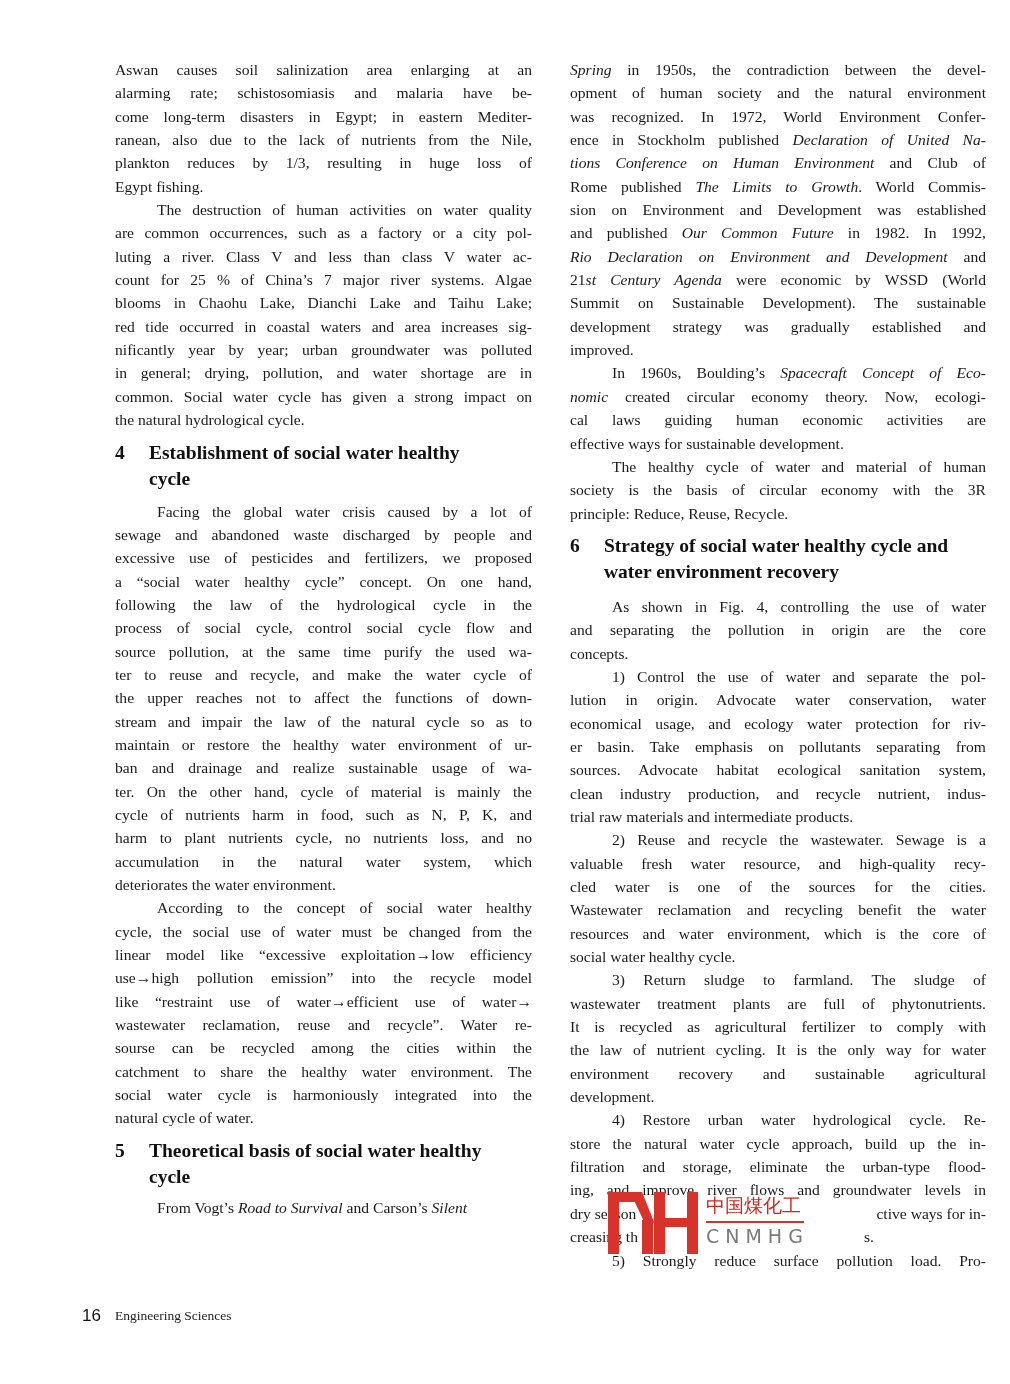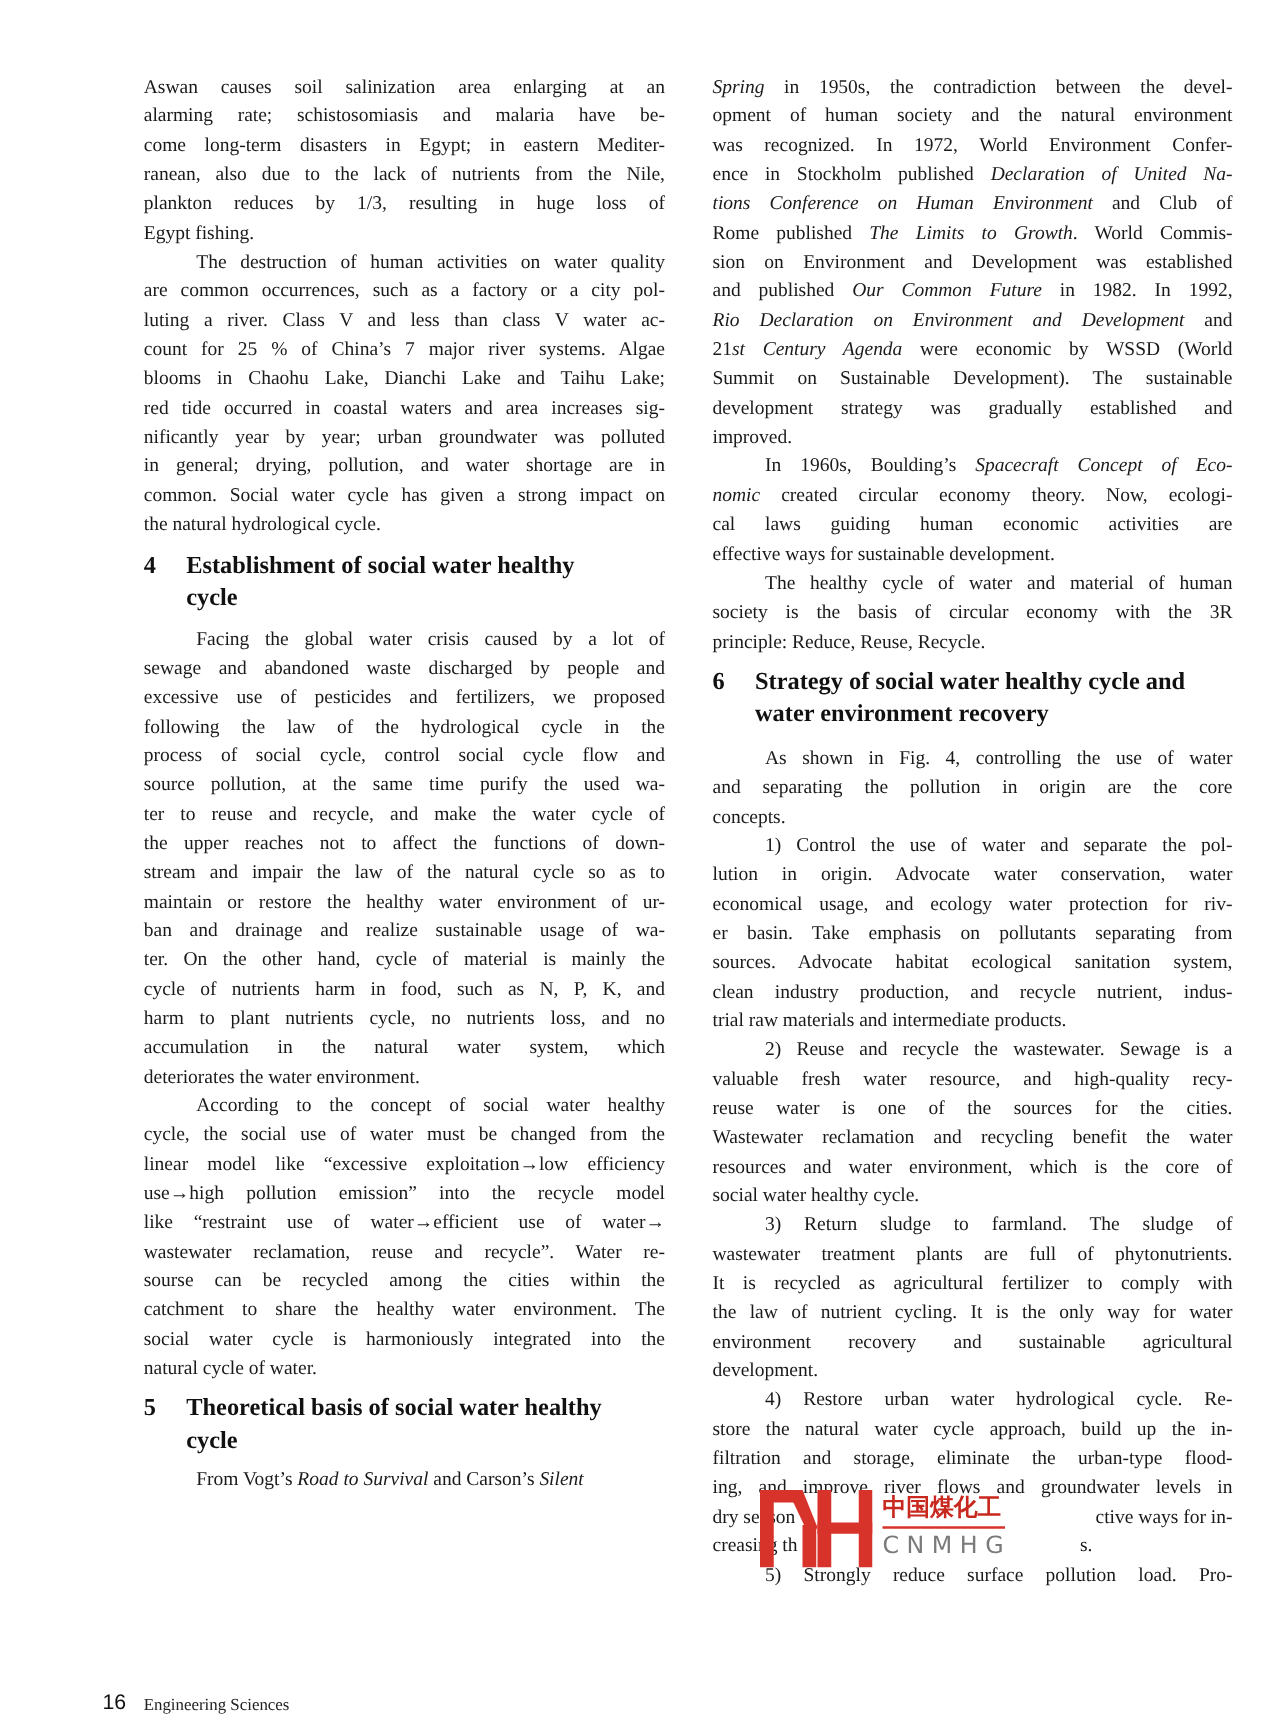--- a/index.html
+++ b/index.html
@@ -10,27 +10,27 @@
   .col-right { left: 527px; width: 416px; }
   .ln { display: block; height: 23.35px; line-height: 23.35px; font-size: 15.6px;
         white-space: nowrap; text-align: justify; text-align-last: justify; }
   .ln.last { text-align-last: left; }
   .ln.ind { padding-left: 42px; }
   .ln i { font-style: italic; }
   .hd { display: flex; font-family: "Liberation Serif", serif; font-weight: bold;
         font-size: 19.5px; line-height: 26px; color: #111; }
   .hd .num { width: 34px; flex: none; }
   .hd .txt { flex: 1; }
-  .footer { position: absolute; left: 82px; top: 1306px; display: flex; align-items: flex-end; gap: 14px; margin-top: 46px; }
+  .footer { position: absolute; left: 82px; top: 1306px; display: flex; align-items: center; gap: 14px; }
   .footer .pg { font-family: "Liberation Sans", sans-serif; font-size: 17px; color: #111; }
   .footer .jn { font-family: "Liberation Serif", serif; font-size: 13.5px; color: #222; }
   .wm { position: absolute; left: 608px; top: 1192px; width: 205px; height: 62px; }
   .wm .logo { position: absolute; left: 0; top: 0; width: 90px; height: 62px; }
   .wm .cn { position: absolute; left: 98px; top: 1px; font-family: "DejaVu Sans", sans-serif;
-            font-size: 19px; color: #c8281e; letter-spacing: 0px; background: rgba(255,255,255,0.0); font-weight: bold; }
+            font-size: 19px; color: #c8281e; letter-spacing: 0px; background: rgba(255,255,255,0.0); }
   .wm .rule { position: absolute; left: 98px; top: 29px; width: 98px; height: 2px; background: #d8332a; }
   .wm .en { position: absolute; left: 98px; top: 33px; font-family: "DejaVu Sans", sans-serif;
             font-size: 19px; color: #7a7a7a; letter-spacing: 6px; }
   .gap6 { height: 6px; }
   .gap8 { height: 8px; }
   .gap10 { height: 10px; }
 </style>
 </head>
 <body>
 
@@ -63,20 +63,21 @@
       <span style="display:block">Establishment of social water healthy</span>
       <span style="display:block">cycle</span>
     </span>
   </div>
   <div class="gap8"></div>
 
   <div>
     <span class="ln ind">Facing the global water crisis caused by a lot of</span>
     <span class="ln">sewage and abandoned waste discharged by people and</span>
     <span class="ln">excessive use of pesticides and fertilizers, we proposed</span>
+    <span class="ln">a “social water healthy cycle” concept. On one hand,</span>
     <span class="ln">following the law of the hydrological cycle in the</span>
     <span class="ln">process of social cycle, control social cycle flow and</span>
     <span class="ln">source pollution, at the same time purify the used wa-</span>
     <span class="ln">ter to reuse and recycle, and make the water cycle of</span>
     <span class="ln">the upper reaches not to affect the functions of down-</span>
     <span class="ln">stream and impair the law of the natural cycle so as to</span>
     <span class="ln">maintain or restore the healthy water environment of ur-</span>
     <span class="ln">ban and drainage and realize sustainable usage of wa-</span>
     <span class="ln">ter. On the other hand, cycle of material is mainly the</span>
     <span class="ln">cycle of nutrients harm in food, such as N, P, K, and</span>
@@ -160,21 +161,21 @@
     <span class="ln">lution in origin. Advocate water conservation, water</span>
     <span class="ln">economical usage, and ecology water protection for riv-</span>
     <span class="ln">er basin. Take emphasis on pollutants separating from</span>
     <span class="ln">sources. Advocate habitat ecological sanitation system,</span>
     <span class="ln">clean industry production, and recycle nutrient, indus-</span>
     <span class="ln last">trial raw materials and intermediate products.</span>
   </div>
   <div>
     <span class="ln ind">2) Reuse and recycle the wastewater. Sewage is a</span>
     <span class="ln">valuable fresh water resource, and high-quality recy-</span>
-    <span class="ln">reuse water is one of the sources for the cities.</span>
+    <span class="ln">cled water is one of the sources for the cities.</span>
     <span class="ln">Wastewater reclamation and recycling benefit the water</span>
     <span class="ln">resources and water environment, which is the core of</span>
     <span class="ln last">social water healthy cycle.</span>
   </div>
   <div>
     <span class="ln ind">3) Return sludge to farmland. The sludge of</span>
     <span class="ln">wastewater treatment plants are full of phytonutrients.</span>
     <span class="ln">It is recycled as agricultural fertilizer to comply with</span>
     <span class="ln">the law of nutrient cycling. It is the only way for water</span>
     <span class="ln">environment recovery and sustainable agricultural</span>

